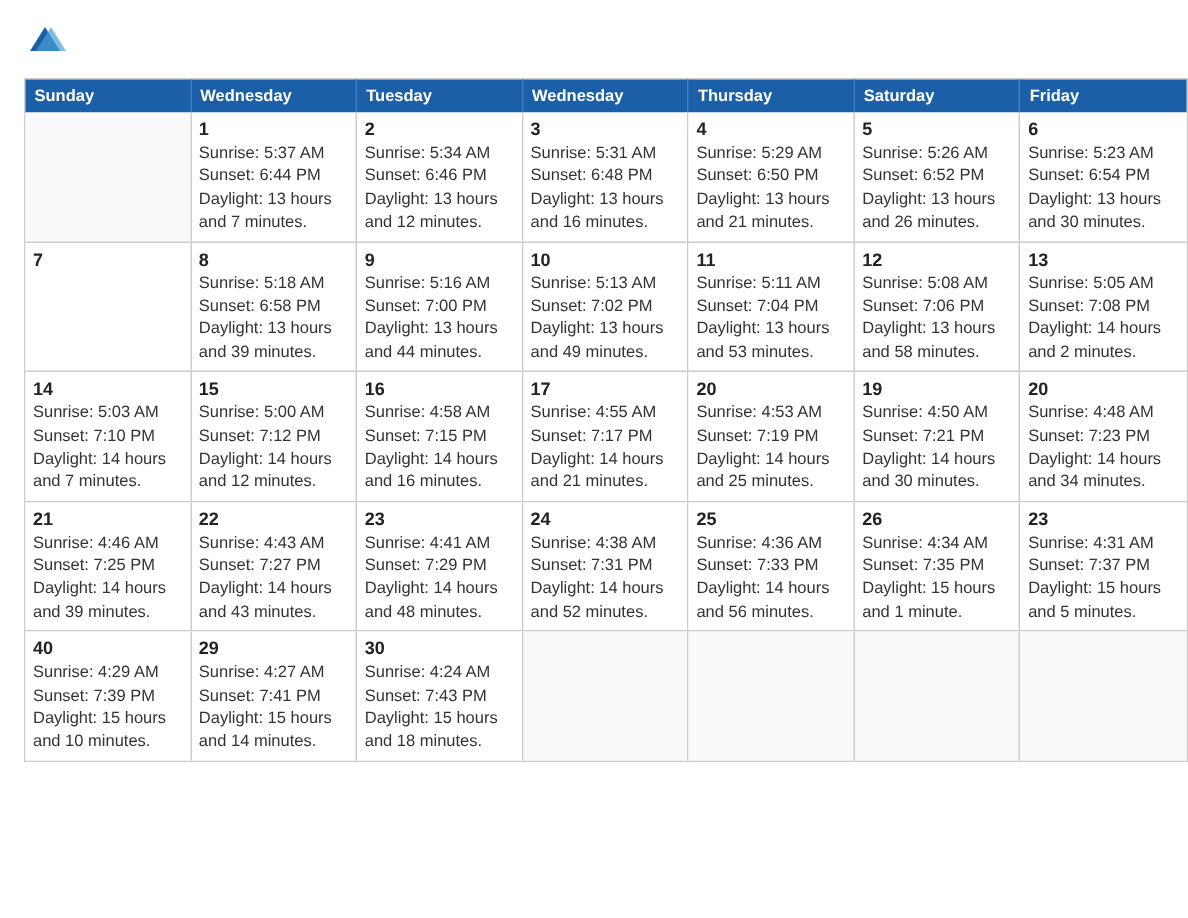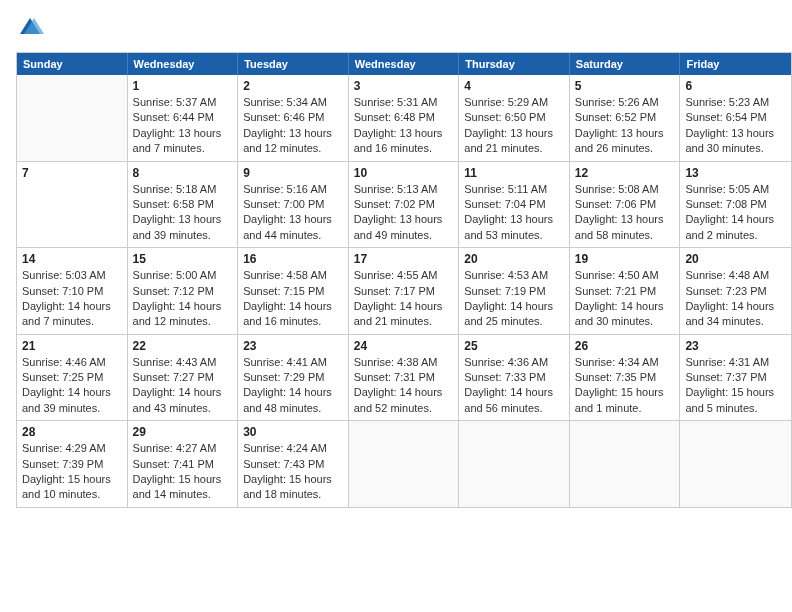--- a/index.html
+++ b/index.html
@@ -257,21 +257,21 @@
             <span class="day-num">26</span>
             <div class="cell-info">Sunrise: 4:34 AM<br>Sunset: 7:35 PM<br>Daylight: 15 hours and 1 minute.</div>
           </div>
           <div class="cal-cell">
             <span class="day-num">23</span>
             <div class="cell-info">Sunrise: 4:31 AM<br>Sunset: 7:37 PM<br>Daylight: 15 hours and 5 minutes.</div>
           </div>
         </div>
         <div class="cal-row">
           <div class="cal-cell">
-            <span class="day-num">28</span>
+            <span class="day-num">40</span>
             <div class="cell-info">Sunrise: 4:29 AM<br>Sunset: 7:39 PM<br>Daylight: 15 hours and 10 minutes.</div>
           </div>
           <div class="cal-cell">
             <span class="day-num">29</span>
             <div class="cell-info">Sunrise: 4:27 AM<br>Sunset: 7:41 PM<br>Daylight: 15 hours and 14 minutes.</div>
           </div>
           <div class="cal-cell">
             <span class="day-num">30</span>
             <div class="cell-info">Sunrise: 4:24 AM<br>Sunset: 7:43 PM<br>Daylight: 15 hours and 18 minutes.</div>
           </div>

